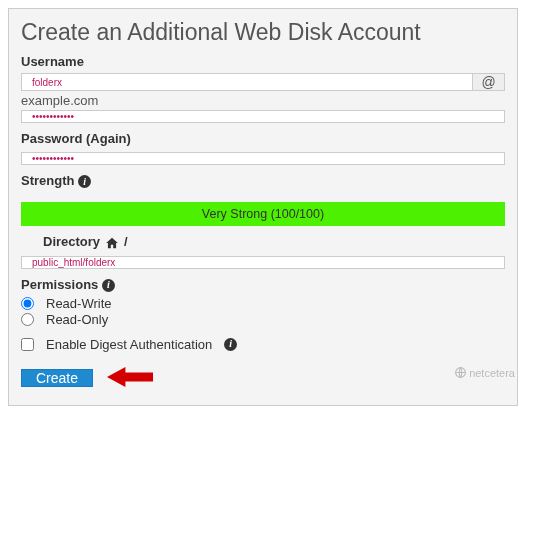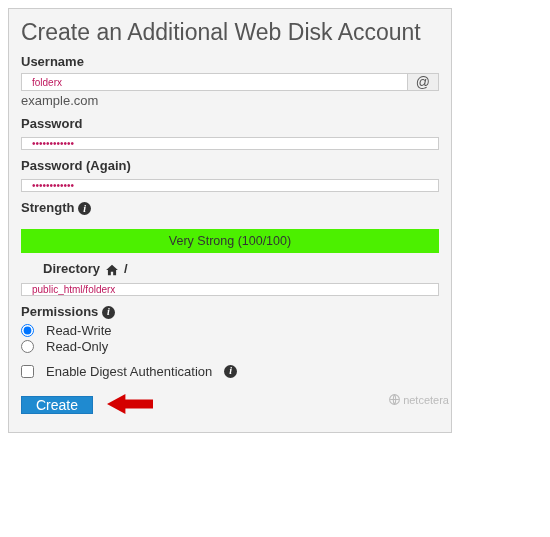--- a/index.html
+++ b/index.html
@@ -8,21 +8,21 @@
     padding: 8px;
     font-family: Arial, Helvetica, sans-serif;
     font-size: 13px;
     color: #333;
     background: #fff;
   }
   .panel {
     border: 1px solid #ccc;
     background: #f4f4f4;
     padding: 8px 12px 12px 12px;
-    width: 444px;
+    width: 510px;
     position: relative;
   }
   h1 {
     font-size: 23px;
     font-weight: 400;
     color: #555;
     margin: 2px 0 8px 0;
   }
   .label {
     font-weight: bold;
@@ -141,21 +141,20 @@
   <h1>Create an Additional Web Disk Account</h1>
 
   <div class="label">Username</div>
   <div class="input-row">
     <input class="textinput" type="text" value="folderx" style="">
     <div class="addon">@</div>
   </div>
 
   <div class="static-val">example.com</div>
 
-  <div class="label">Password</div>
   <input class="textinput" type="password" value="••••••••••••" style="">
 
   <div class="label">Password (Again)</div>
   <input class="textinput" type="password" value="••••••••••••" style="">
 
   <div class="label">
     <span>Strength</span>
     <span class="info-icon">i</span>
   </div>
   <div class="strength-row">

